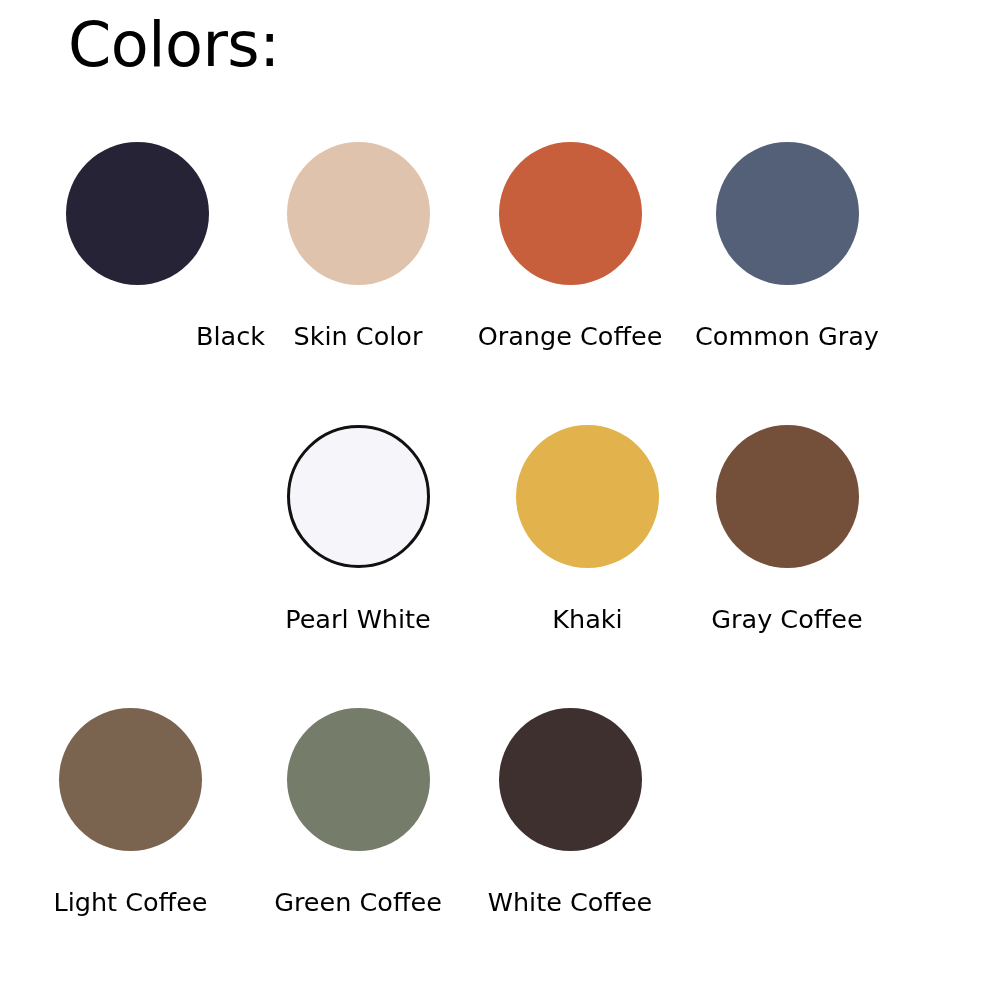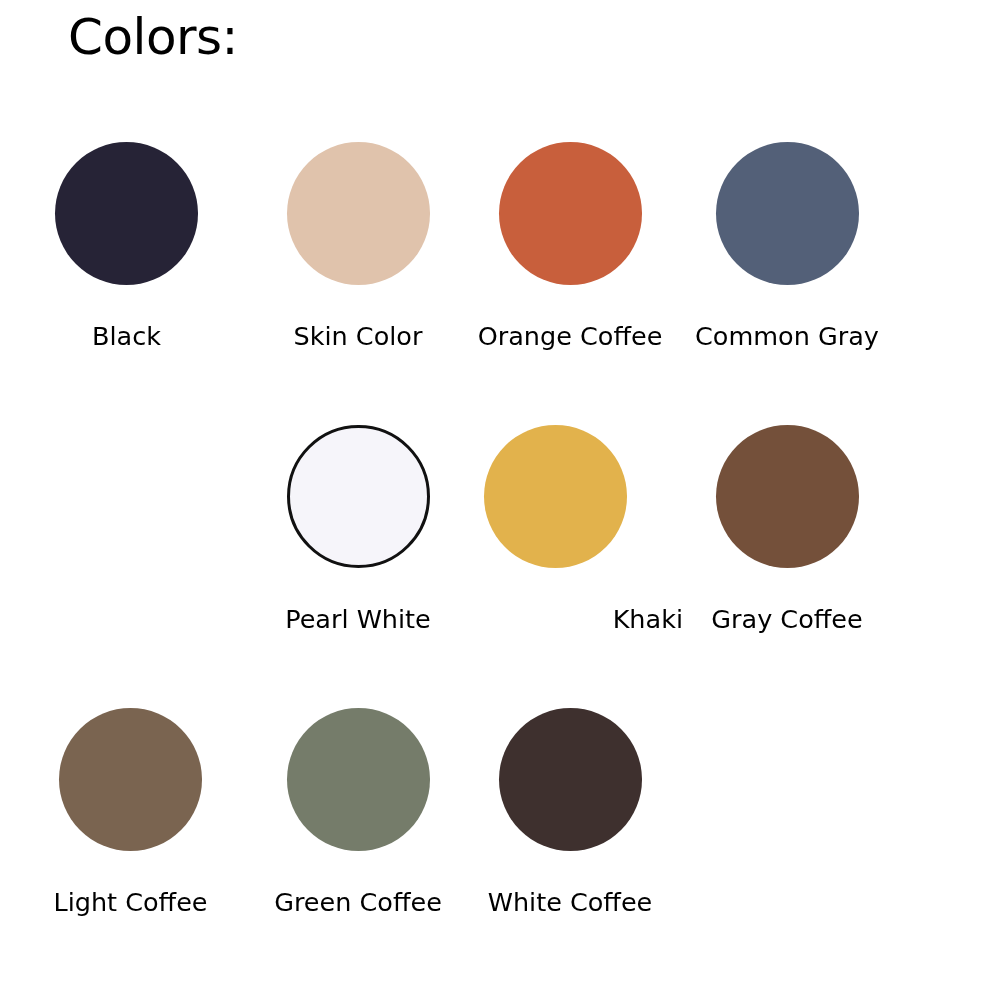--- a/index.html
+++ b/index.html
@@ -23,21 +23,21 @@
     top: 0;
     width: 1000px;
     height: 1000px;
     background: #ffffff;
   }
 
   #page-title {
     position: absolute;
     left: 68px;
     top: 8px;
-    font-size: 50px;
+    font-size: 62px;
     line-height: 1.18;
     font-weight: 400;
     letter-spacing: -0.5px;
     color: #000000;
     white-space: nowrap;
   }
 
   .swatch-grid {
     position: absolute;
     left: 0;
@@ -88,21 +88,21 @@
 </style>
 </head>
 <body>
 
 <div id="palette-sheet">
 
   <div id="page-title">Colors:</div>
 
   <div class="swatch-grid">
       <div class="swatch-row">
-        <div class="swatch-cell" style="left: 19px;">
+        <div class="swatch-cell" style="left: 30px; text-align: right;">
           <div class="swatch-circle" style="background: rgb(38, 35, 54);"></div>
           <div class="swatch-label">Black</div>
         </div>
         <div class="swatch-cell" style="left: 250.5px;">
           <div class="swatch-circle" style="background: rgb(224, 195, 172);"></div>
           <div class="swatch-label">Skin Color</div>
         </div>
         <div class="swatch-cell" style="left: 462.5px;">
           <div class="swatch-circle" style="background: rgb(200, 95, 60);"></div>
           <div class="swatch-label">Orange Coffee</div>
@@ -110,21 +110,21 @@
         <div class="swatch-cell" style="left: 679.5px;">
           <div class="swatch-circle" style="background: rgb(83, 96, 120);"></div>
           <div class="swatch-label">Common Gray</div>
         </div>
       </div>
       <div class="swatch-row">
         <div class="swatch-cell" style="left: 250.5px;">
           <div class="swatch-circle outlined" style="background: rgb(246, 245, 250); border-color: rgb(17, 17, 17);"></div>
           <div class="swatch-label">Pearl White</div>
         </div>
-        <div class="swatch-cell" style="left: 448px; text-align: right;">
+        <div class="swatch-cell" style="left: 480px;">
           <div class="swatch-circle" style="background: rgb(226, 178, 76);"></div>
           <div class="swatch-label">Khaki</div>
         </div>
         <div class="swatch-cell" style="left: 679.5px;">
           <div class="swatch-circle" style="background: rgb(116, 80, 58);"></div>
           <div class="swatch-label">Gray Coffee</div>
         </div>
       </div>
       <div class="swatch-row">
         <div class="swatch-cell" style="left: 23px; text-align: center;">

